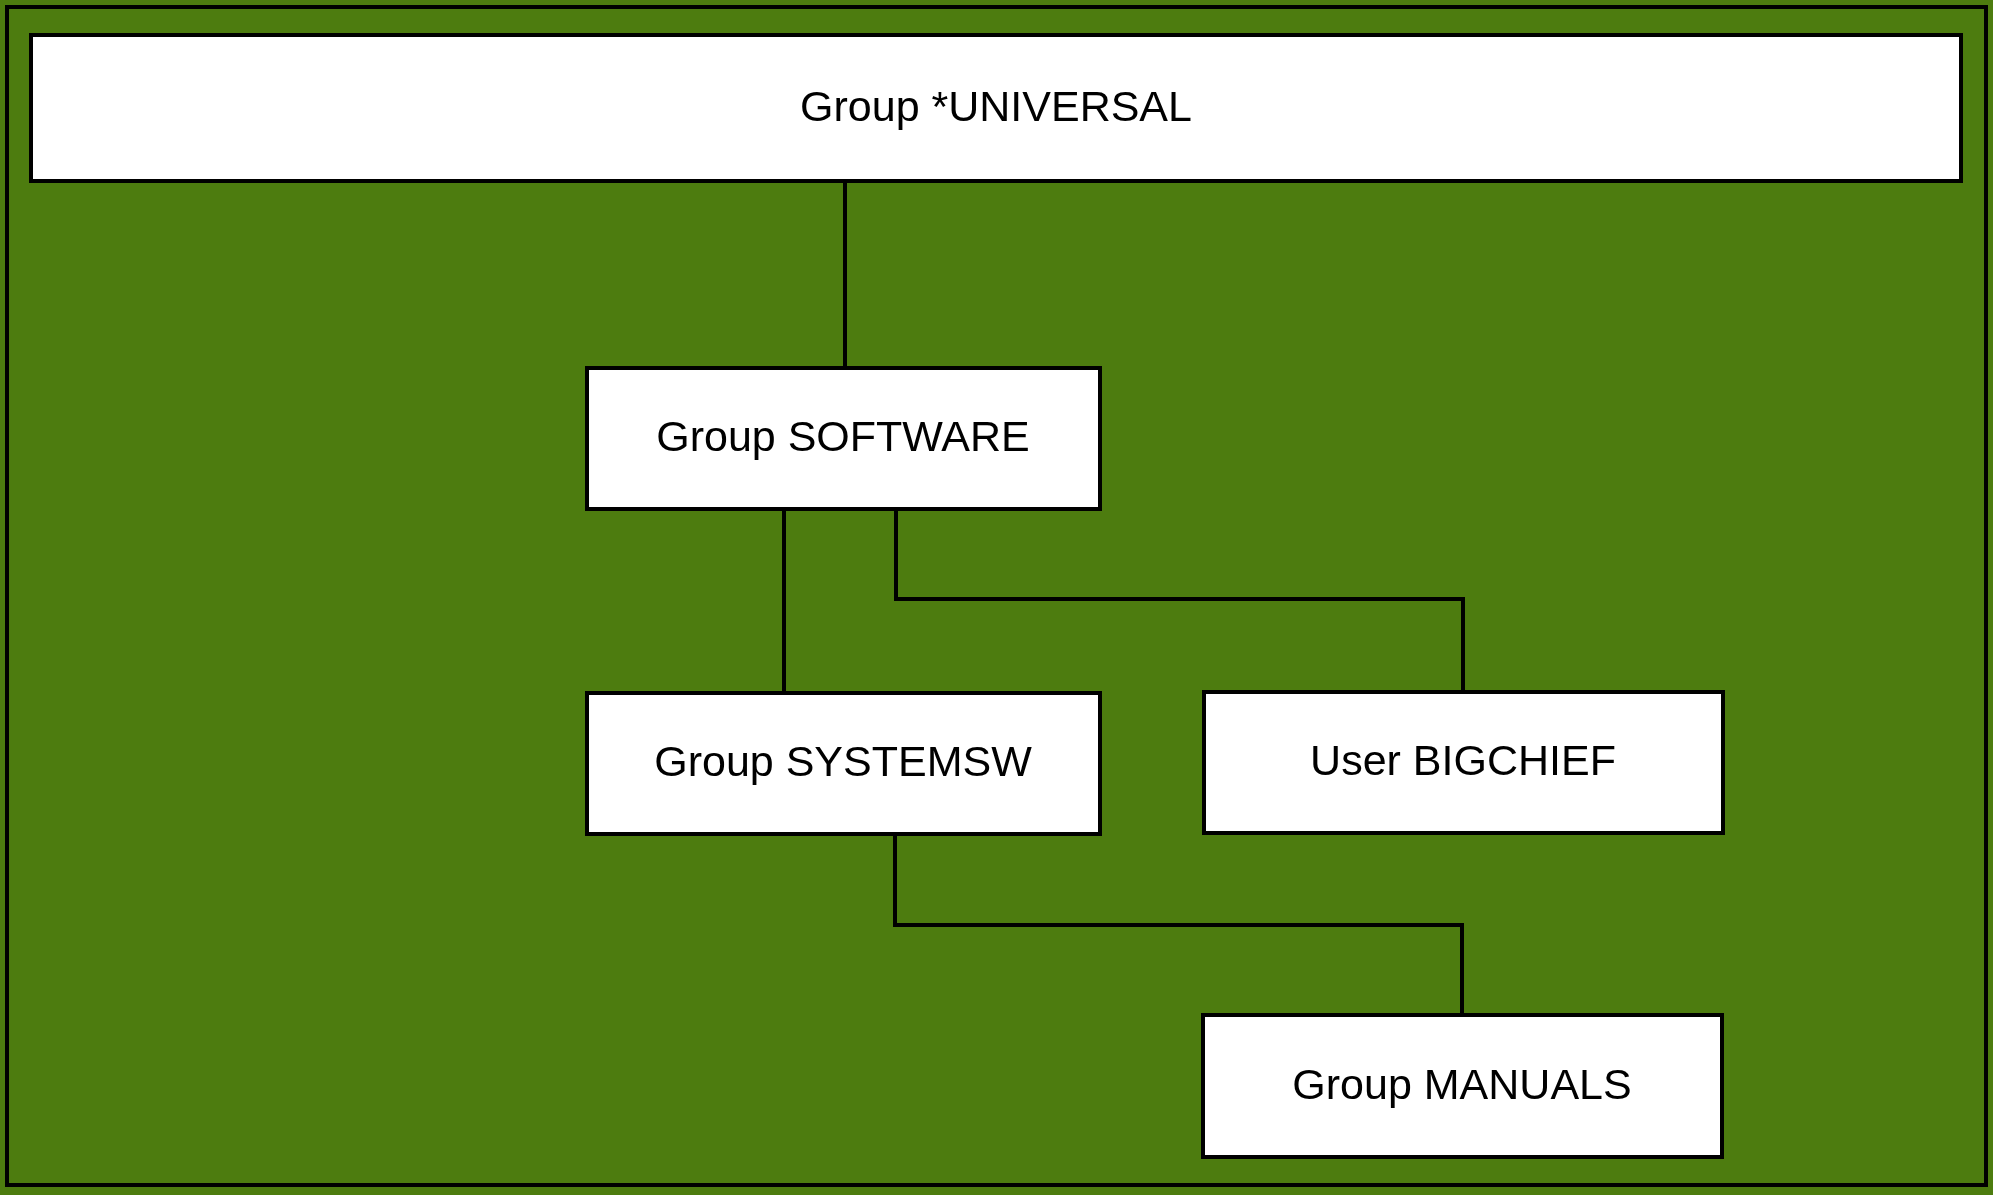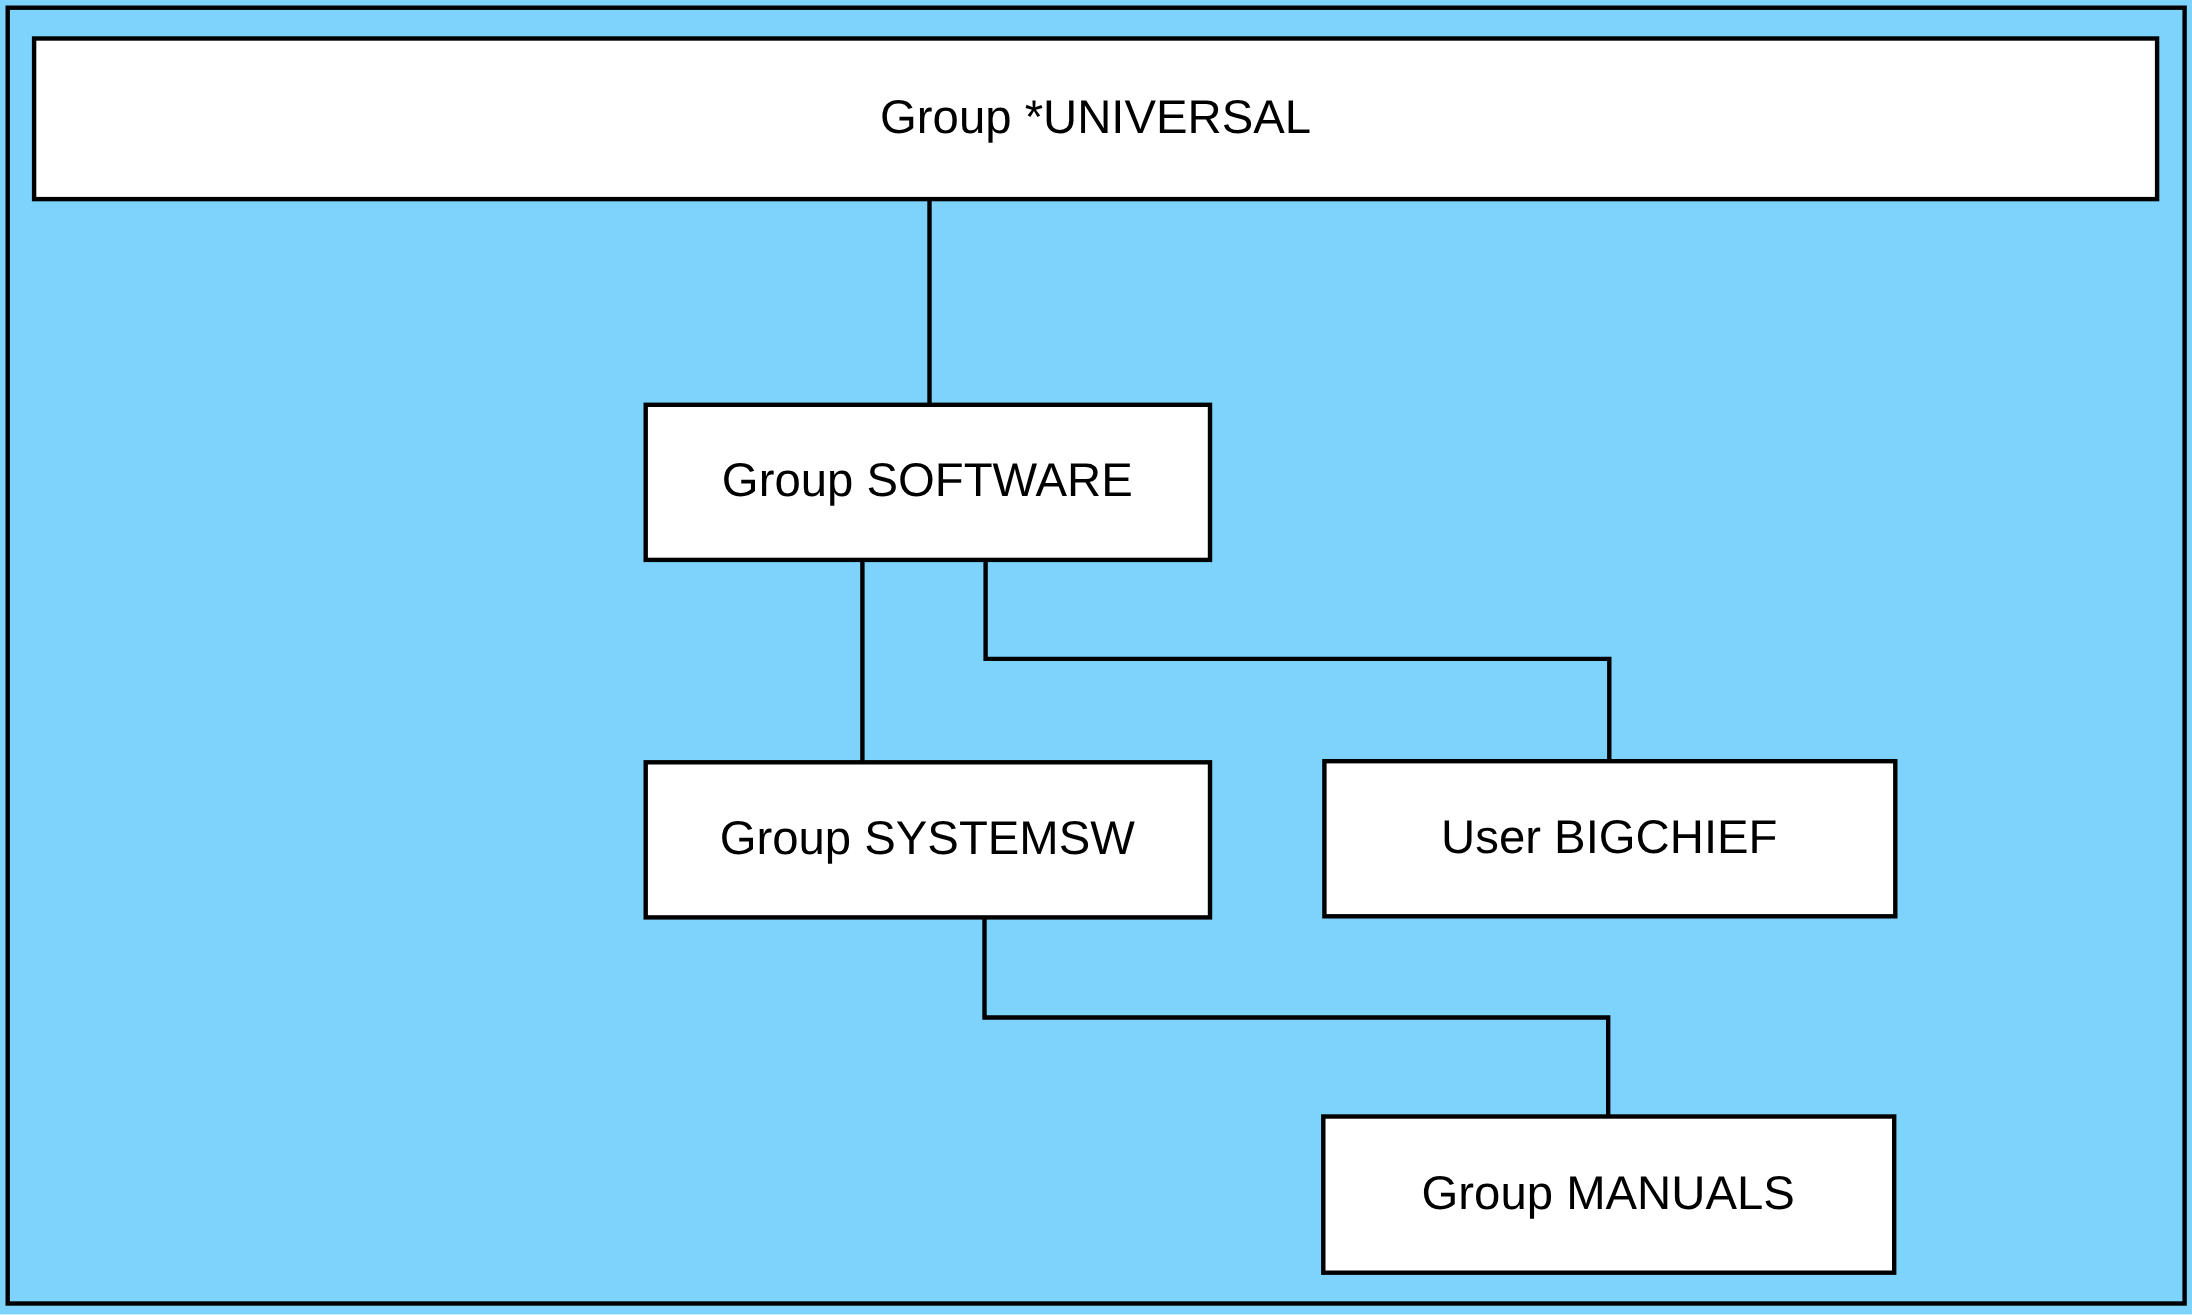--- a/index.html
+++ b/index.html
@@ -46,21 +46,21 @@
     fill: none;
     stroke: #000000;
     stroke-width: 4;
     stroke-linecap: butt;
     stroke-linejoin: miter;
   }
 </style>
 </head>
 <body>
 
-<div id="diagram-root" style="width: 1993px; height: 1195px; background: #7dd3fc;">
+<div id="diagram-root" style="width: 1993px; height: 1195px; background: #4d7c0f;">
   <svg class="diagram-canvas" viewBox="0 0 1993 1195" xmlns="http://www.w3.org/2000/svg">
 
     <rect class="page-frame" id="page-frame-rect" x="7" y="7" width="1979" height="1178" stroke="#000000" stroke-width="4"></rect>
 
     <g id="edges-layer">
       <path class="connector" id="edge-0" d="M 845 181 L 845 368" stroke="#000000"></path>
       <path class="connector" id="edge-1" d="M 784 509 L 784 693" stroke="#000000"></path>
       <path class="connector" id="edge-2" d="M 896 509 L 896 599 L 1463 599 L 1463 692" stroke="#000000"></path>
       <path class="connector" id="edge-3" d="M 895 834 L 895 925 L 1462 925 L 1462 1015" stroke="#000000"></path>
     </g>

